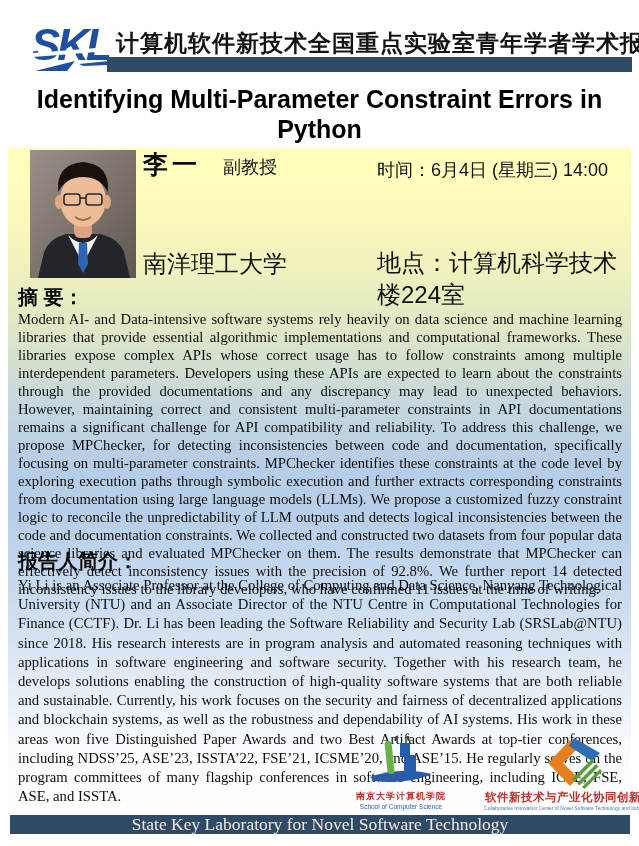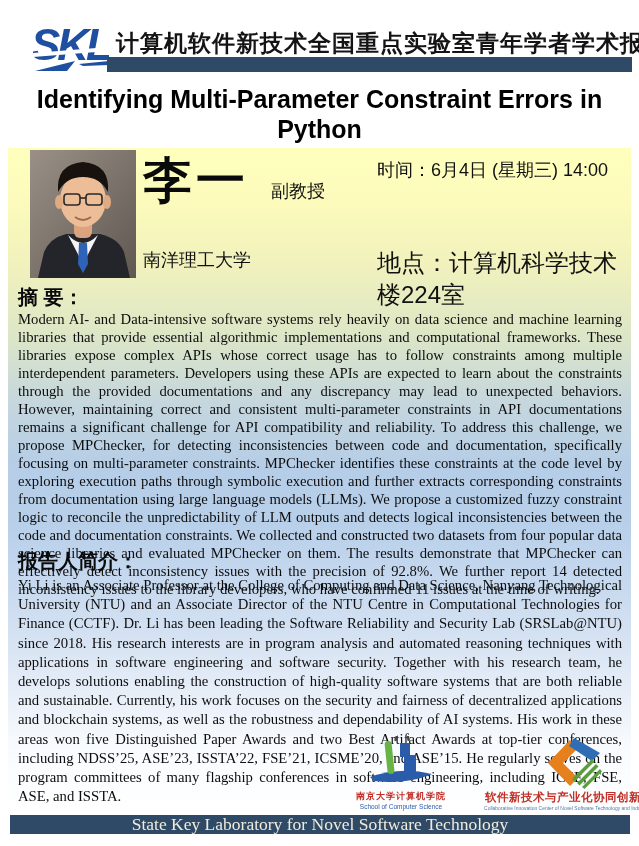--- a/index.html
+++ b/index.html
@@ -21,24 +21,24 @@
     letter-spacing:1px; white-space:nowrap; }
   .navy-bar { left:107px; top:57px; right:7px; height:15px; background:#2e4a66; }
 
   
   .talk-title { left:0; right:0; top:84px; text-align:center; color:#000;
     font-size:25px; line-height:30px; font-weight:700; }
 
   
   .photo { left:30px; top:150px; width:106px; height:128px; }
   .name-row { left:143px; top:148px; display:flex; align-items:baseline; }
-  .speaker-name { font-size:49px; font-weight:bold; color:#0a0a0a;
+  .speaker-name { font-size:25px; font-weight:bold; color:#0a0a0a;
     font-family:"Liberation Serif", serif; letter-spacing:4px; }
   .speaker-title { font-size:18px; color:#111; margin-left:22px; font-weight:500; }
-  .affiliation { left:143px; top:248px; font-size:18px; color:#111; font-weight:500; }
+  .affiliation { left:143px; top:248px; font-size:24px; color:#111; font-weight:500; }
   .time-label  { left:377px; top:158px; font-size:18px; color:#111; font-weight:500; }
   .venue-label { left:377px; top:247px; font-size:24px; color:#111; font-weight:500; }
 
   
   .section-heading { font-size:20px; font-weight:bold; color:#0a0a0a; white-space:pre; }
   .abs-heading { left:18px; top:284px; }
   .abs-body { left:18px; top:310px; width:604px; text-align:justify;
     font-family:"Liberation Serif", serif; font-size:14.7px; line-height:18px; color:#0d0d0d; }
   .bio-heading { left:18px; top:548px; }
   .bio-body { left:18px; top:576px; width:604px; text-align:justify;

